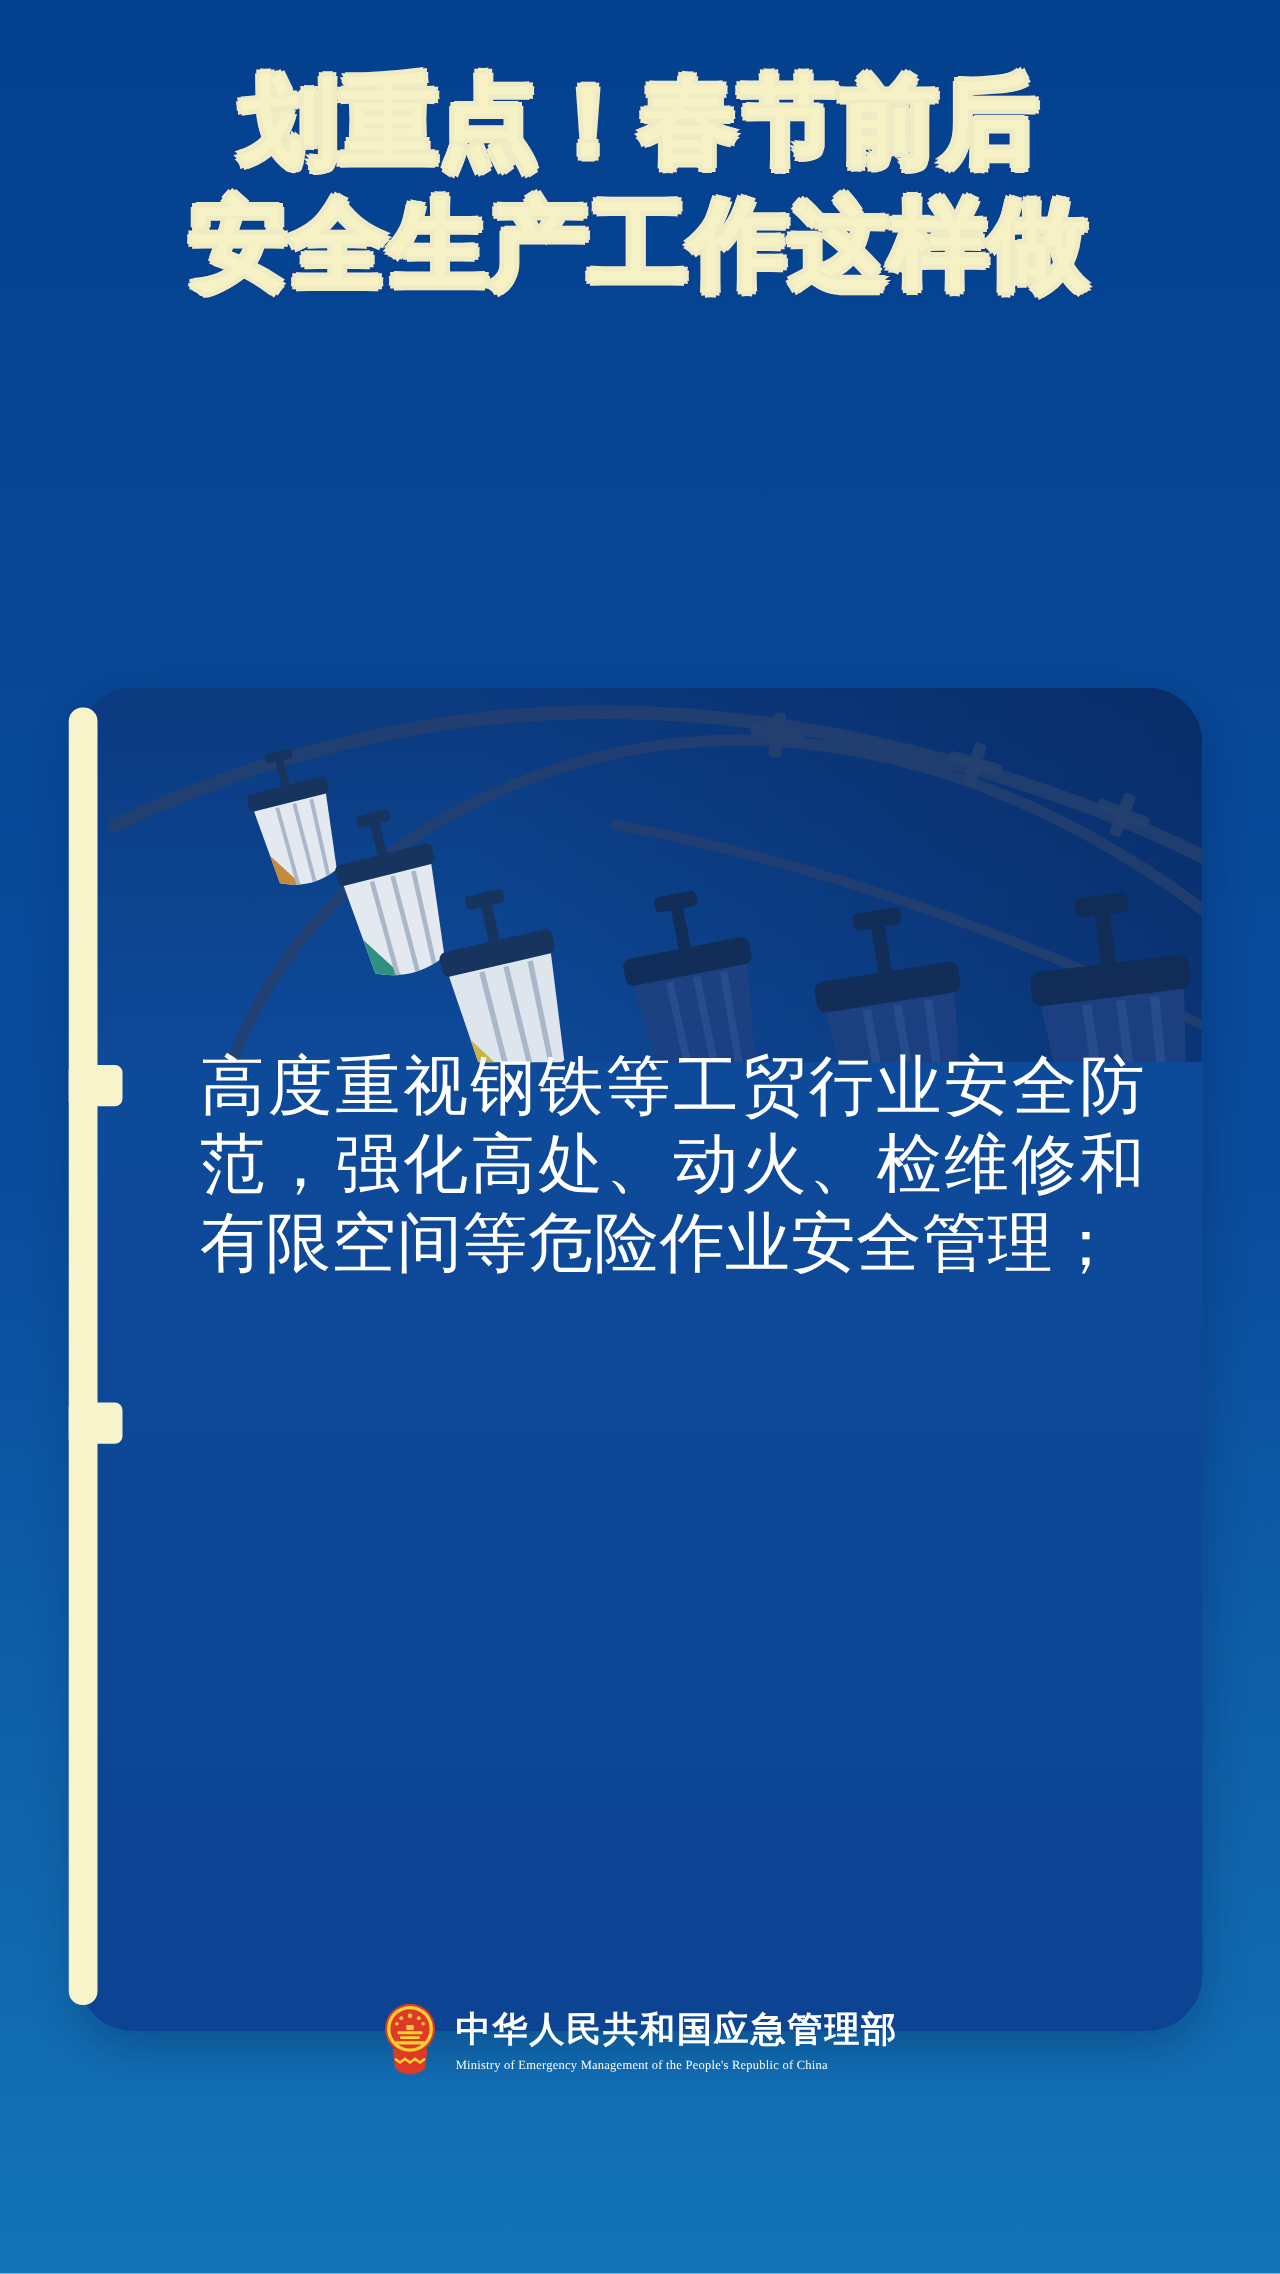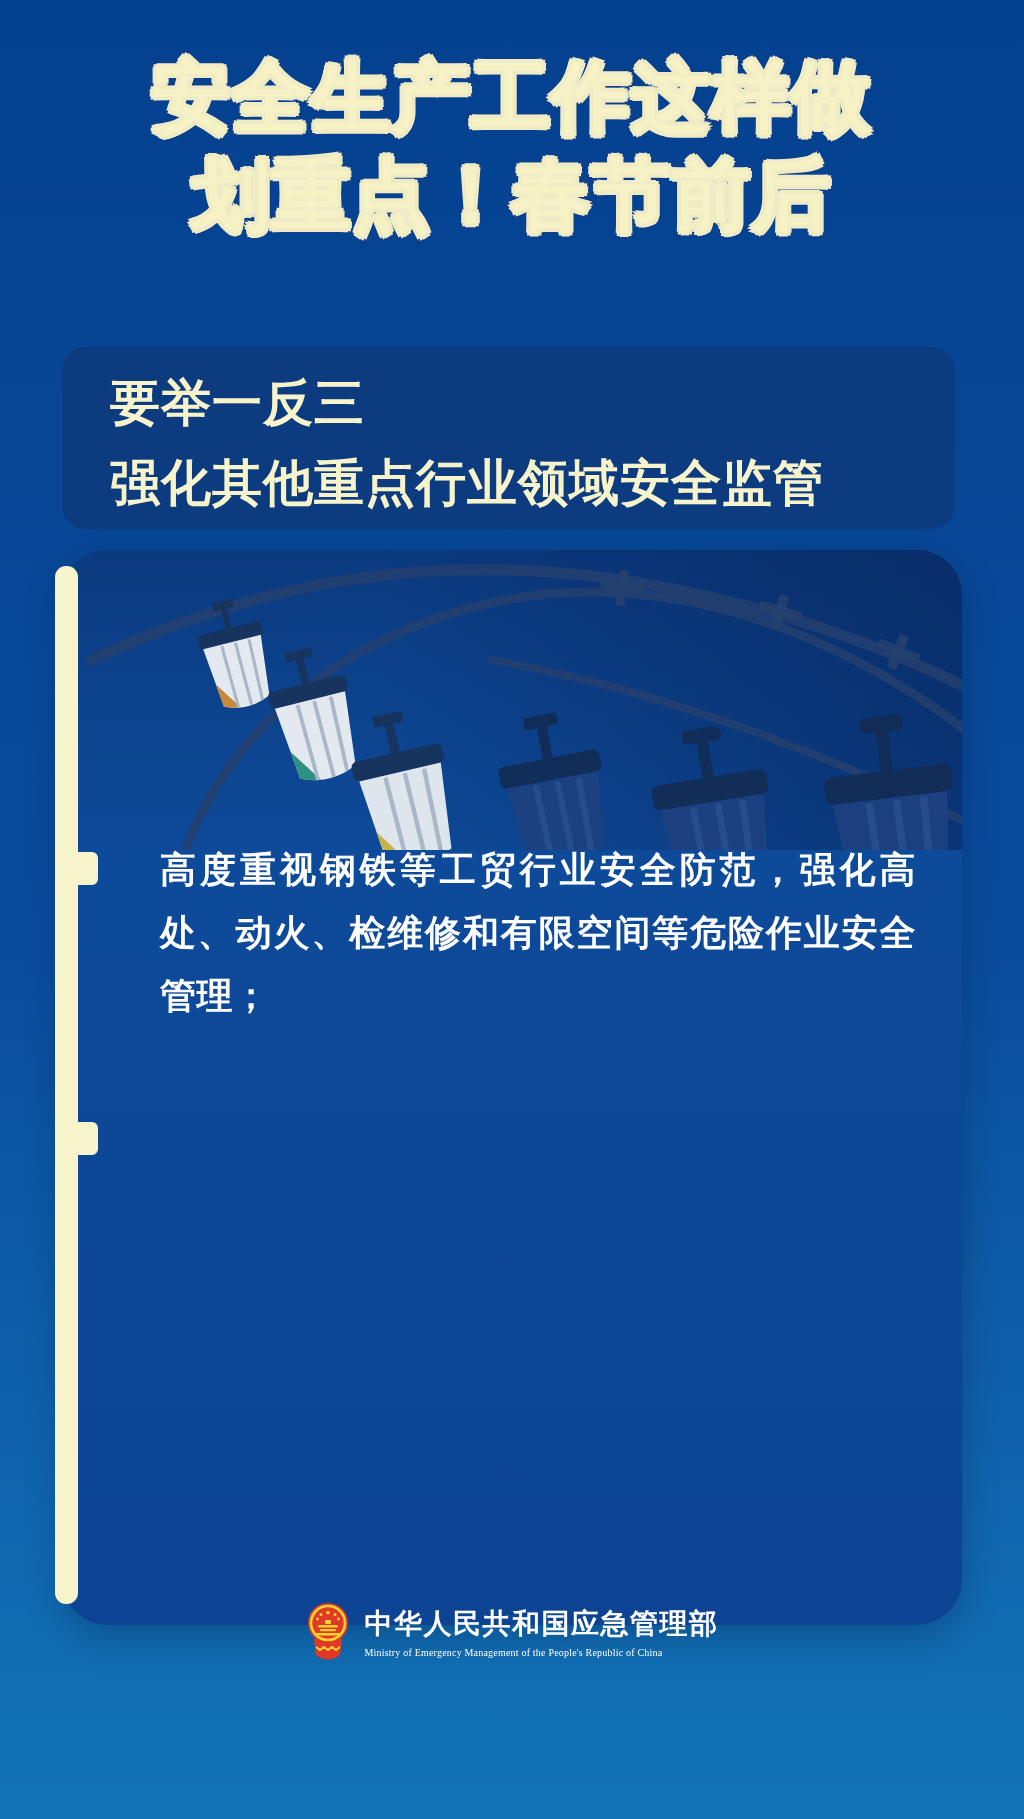--- a/index.html
+++ b/index.html
@@ -50,21 +50,21 @@
     background:var(--cream);border-radius:11px;
   }
   .bullet-marker{
     position:absolute;left:-7px;width:43px;height:33px;
     background:var(--cream);border-radius:4px 6px 6px 4px;
   }
   .bullet-marker.m1{top:302px;}
   .bullet-marker.m2{top:572px;}
   .bullet-text{
     position:absolute;left:98px;width:756px;
-    color:var(--white);font-weight:bold;font-size:36px;line-height:63px;
+    color:var(--white);font-weight:normal;font-size:52px;line-height:63px;
     letter-spacing:0.5px;text-align:justify;
   }
   .bullet-text.b1{top:288px;}
   .bullet-text.b2{top:558px;}
   
   .footer{
     position:absolute;left:0;top:1603px;width:1024px;
     display:flex;justify-content:center;align-items:center;gap:15px;
   }
   .footer .texts{display:flex;flex-direction:column;}
@@ -76,28 +76,24 @@
     color:var(--white);font-family:"Liberation Serif","DejaVu Serif",serif;
     font-size:10px;line-height:18px;margin-top:2px;letter-spacing:0.2px;
   }
 </style>
 </head>
 <body>
 
 <div class="page">
 
   <div class="title">
+    <div>划重点！春节前后</div>
     <div>安全生产工作这样做</div>
-    <div>划重点！春节前后</div>
   </div>
 
-  <div class="section-box">
-    <div>要举一反三</div>
-    <div>强化其他重点行业领域安全监管</div>
-  </div>
 
   <div class="card">
 
     <div class="illustration-clip">
       <svg width="900" height="300" viewBox="0 0 900 300" xmlns="http://www.w3.org/2000/svg">
         <defs>
           <linearGradient id="topWash" x1="0" y1="0" x2="0" y2="1">
             <stop offset="0" stop-color="#07245C" stop-opacity="0.45"></stop>
             <stop offset="1" stop-color="#07245C" stop-opacity="0"></stop>
           </linearGradient>

